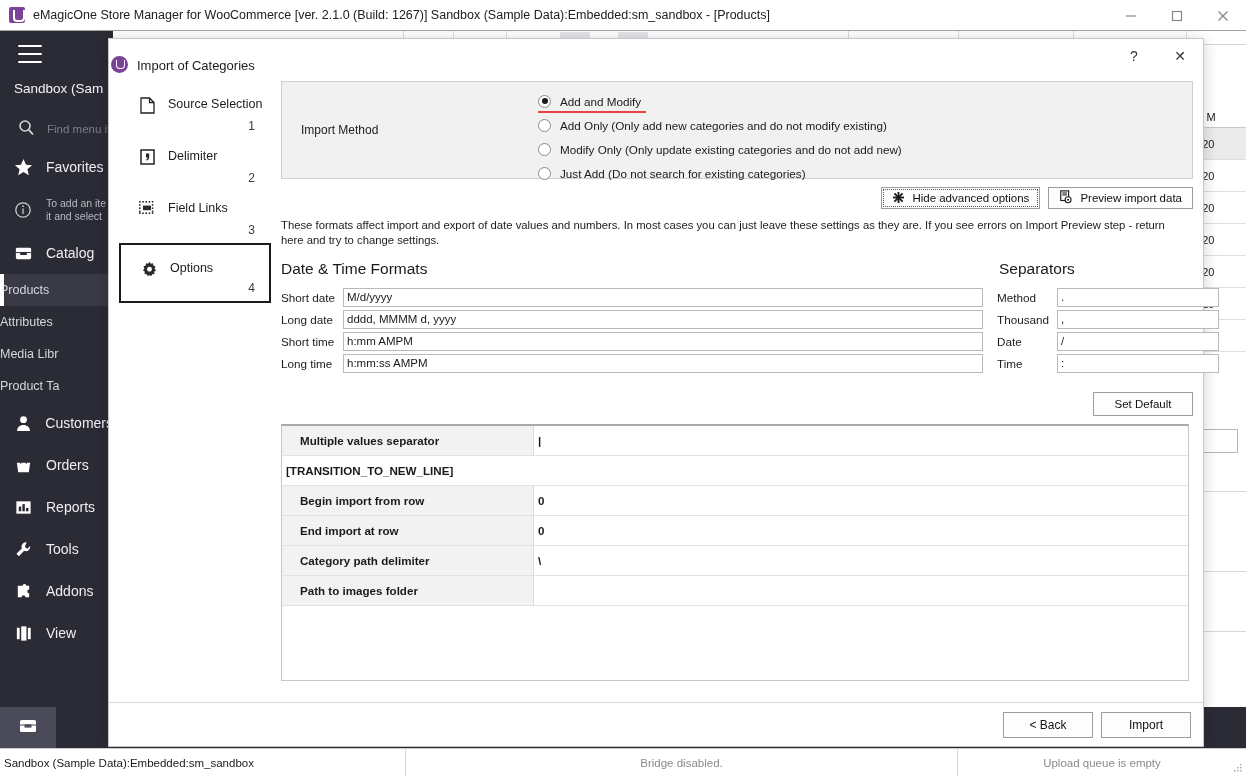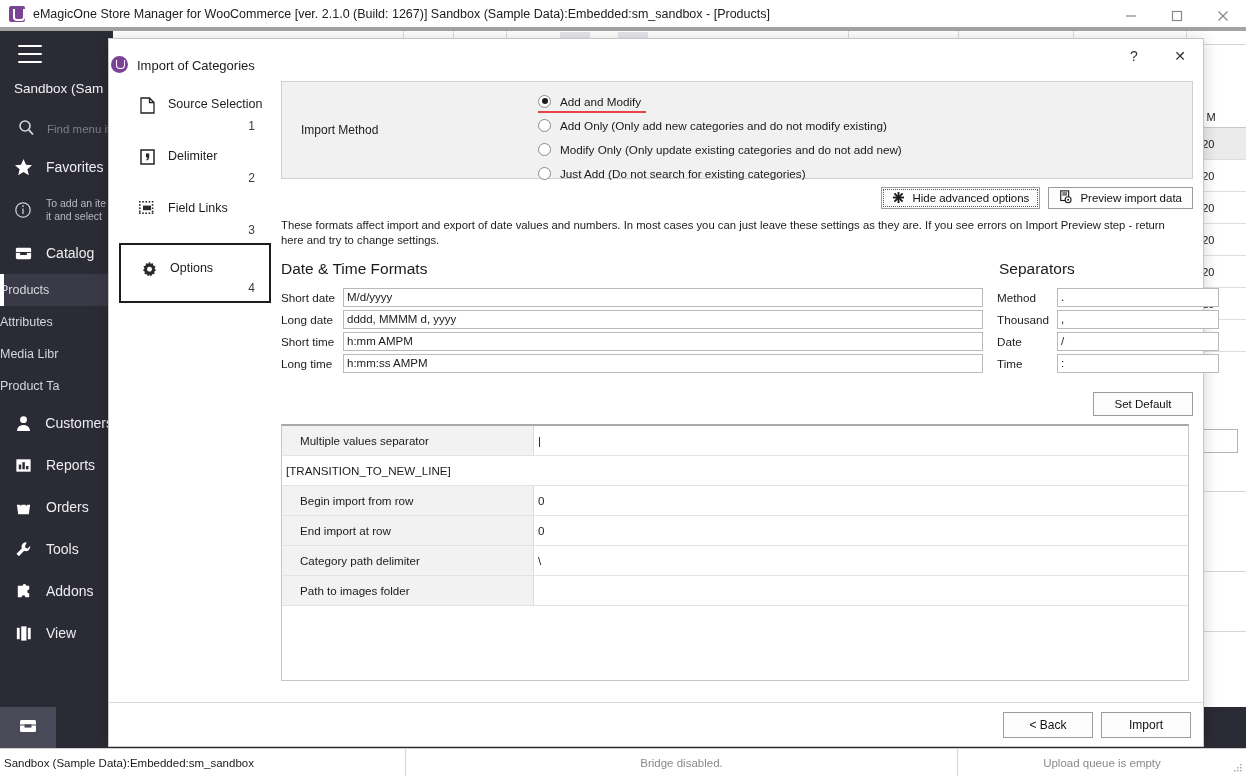--- a/index.html
+++ b/index.html
@@ -16,21 +16,21 @@
     width: 1246px;
     height: 776px;
     background: #ffffff;
   }
 
   
   .titlebar {
     position: absolute; left: 0; top: 0; width: 1246px; height: 31px;
     background: #ffffff;
     display: flex; align-items: center;
-    border-bottom: 4px solid #a3a3a3;
+    border-bottom: 1px solid #a3a3a3;
   }
   .titlebar .logo {
     width: 16px; height: 16px; margin-left: 9px; margin-right: 8px;
     background: #7b4397;
     border-radius: 2px;
     position: relative;
     flex: none;
   }
   .titlebar .logo::after {
     content: "";
@@ -235,21 +235,21 @@
   .fld input {
     flex: 1; height: 19px; border: 1px solid #b9b9b9; background: #fff;
     font-family: "Liberation Sans", sans-serif; font-size: 11.5px; color: #1a1a1a;
     padding: 0 3px; outline: none;
   }
 
   .setdef-row { margin-top: 18px; display: flex; justify-content: flex-end; }
 
   .grid {
     margin-top: 8px; border: 1px solid #c7c7c7; border-top: 2px solid #a9a9a9;
-    background: #fff; width: 908px;
+    background: #fff; width: 908px; font-weight: bold;
   }
   .grow { display: flex; height: 30px; border-bottom: 1px solid #e3e3e3; }
   .grow:last-child { border-bottom: none; }
   .gkey {
     width: 252px; flex: none; background: #f2f2f2; border-right: 1px solid #dcdcdc;
     display: flex; align-items: center; padding-left: 18px;
     font-size: 11.6px; color: #1a1a1a;
   }
   .gval {
     flex: 1; display: flex; align-items: center; padding-left: 4px;
@@ -400,37 +400,37 @@
             <circle cx="10" cy="6" r="3.6" fill="#fff"></circle>
             <path d="M3.2 18c0-4 3-6.4 6.8-6.4S16.8 14 16.8 18z" fill="#fff"></path>
           </svg>
       </span>
       <span class="lbl">Customers</span>
     </div>
 
     <div class="sb-row">
       <span class="ic">
         <svg width="19" height="19" viewBox="0 0 20 20">
+            <path d="M3 7h14l-1.4 10H4.4z" fill="#fff"></path>
+            <path d="M7 8V6a3 3 0 0 1 6 0v2" fill="none" stroke="#2b2b35" stroke-width="1.5"></path>
+          </svg>
+      </span>
+      <span class="lbl">Orders</span>
+    </div>
+
+    <div class="sb-row">
+      <span class="ic">
+        <svg width="19" height="19" viewBox="0 0 20 20">
             <rect x="2.5" y="3.5" width="15" height="13" fill="#fff"></rect>
             <rect x="5" y="9" width="2.6" height="5" fill="#2b2b35"></rect>
             <rect x="8.8" y="6.5" width="2.6" height="7.5" fill="#2b2b35"></rect>
             <rect x="12.6" y="10.5" width="2.6" height="3.5" fill="#2b2b35"></rect>
           </svg>
       </span>
       <span class="lbl">Reports</span>
-    </div>
-
-    <div class="sb-row">
-      <span class="ic">
-        <svg width="19" height="19" viewBox="0 0 20 20">
-            <path d="M3 7h14l-1.4 10H4.4z" fill="#fff"></path>
-            <path d="M7 8V6a3 3 0 0 1 6 0v2" fill="none" stroke="#2b2b35" stroke-width="1.5"></path>
-          </svg>
-      </span>
-      <span class="lbl">Orders</span>
     </div>
 
     <div class="sb-row">
       <span class="ic">
         <svg width="19" height="19" viewBox="0 0 20 20">
             <path d="M13.4 2.6a4.6 4.6 0 0 0-5.2 6.3L2.6 14.5l2.5 2.5 5.6-5.6a4.6 4.6 0 0 0 6.3-5.2l-2.7 2.7-2.1-.6-.6-2.1z" fill="#fff"></path>
           </svg>
       </span>
       <span class="lbl">Tools</span>
     </div>

